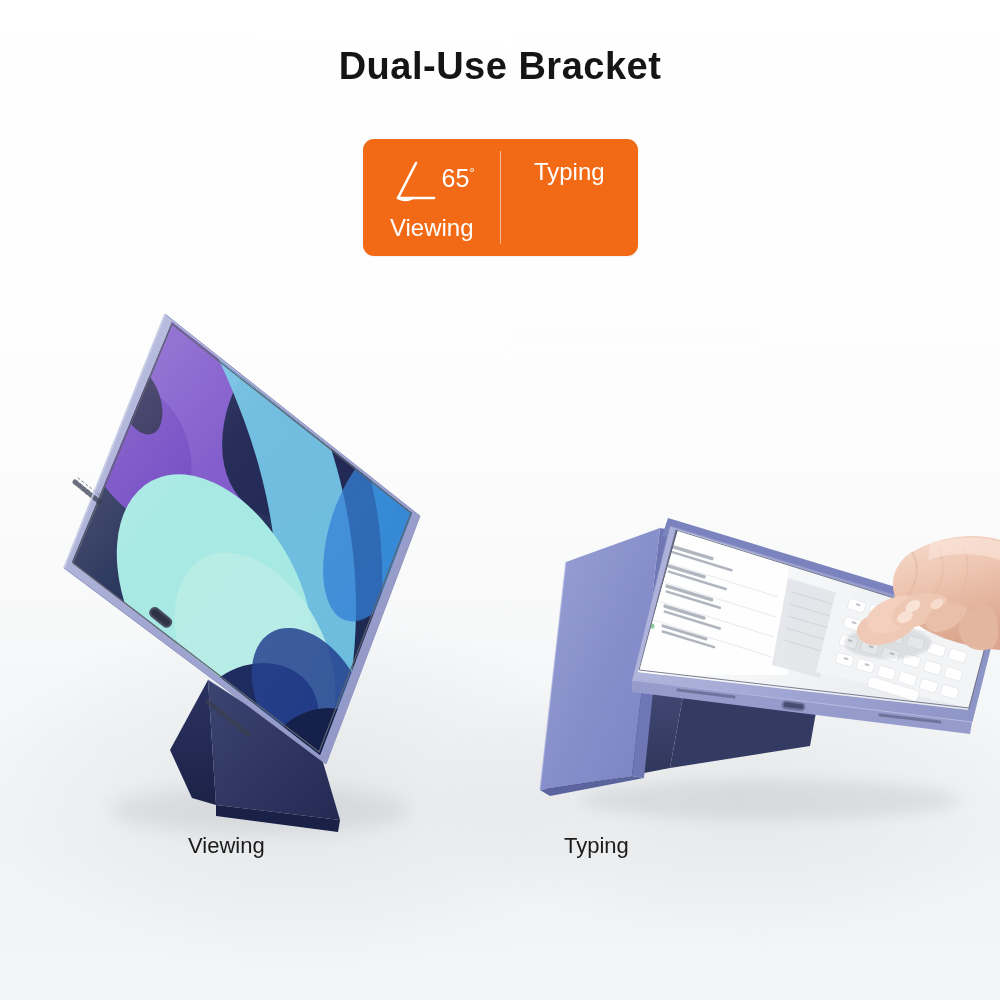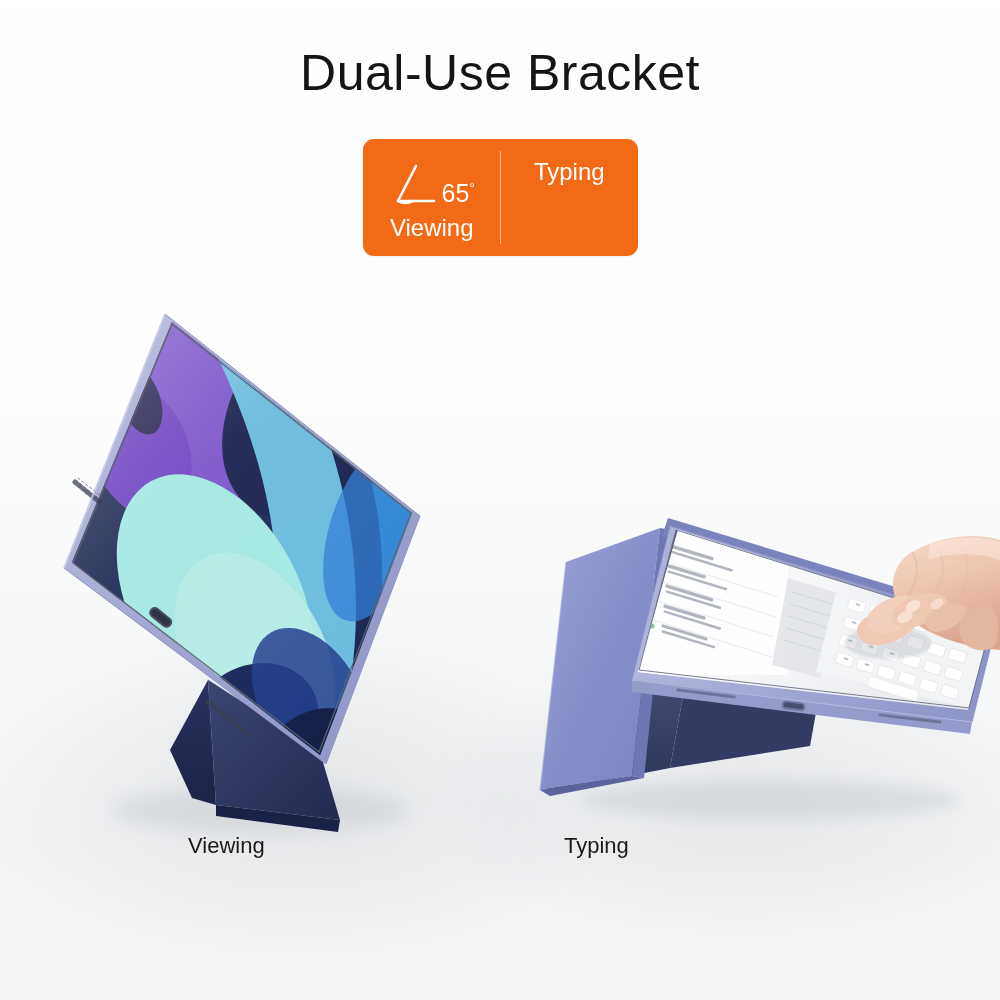--- a/index.html
+++ b/index.html
@@ -25,22 +25,22 @@
       radial-gradient(ellipse 400px 180px at 740px 800px, rgba(195,198,203,0.28) 0%, rgba(195,198,203,0.09) 58%, rgba(255,255,255,0) 80%),
       linear-gradient(180deg, #ffffff 0%, #fdfdfd 42%, #f6f7f8 68%, #f2f3f4 85%, #f4f5f6 100%);
   }
 
   
   .title {
     position: absolute;
     left: 0; top: 46px;
     width: 1000px;
     text-align: center;
-    font-size: 50px;
-    font-weight: normal;
+    font-size: 38px;
+    font-weight: bold;
     letter-spacing: 0.5px;
     color: #151515;
     line-height: 1.1;
   }
 
   
   .badge {
     position: absolute;
     left: 363px; top: 139px;
     width: 275px; height: 117px;
@@ -60,21 +60,21 @@
     padding-top: 15px;
   }
   .badge-divider {
     position: absolute;
     left: 137px; top: 12px;
     width: 1px; height: 93px;
     background: rgba(255,255,255,0.55);
   }
   .badge-row {
     display: flex;
-    align-items: flex-end;
+    align-items: center;
     justify-content: center;
     height: 56px;
     gap: 2px;
   }
   .angle-ico { display: block; }
   .deg {
     color: #ffffff;
     font-size: 25px;
     line-height: 1;
     margin-left: 1px;

